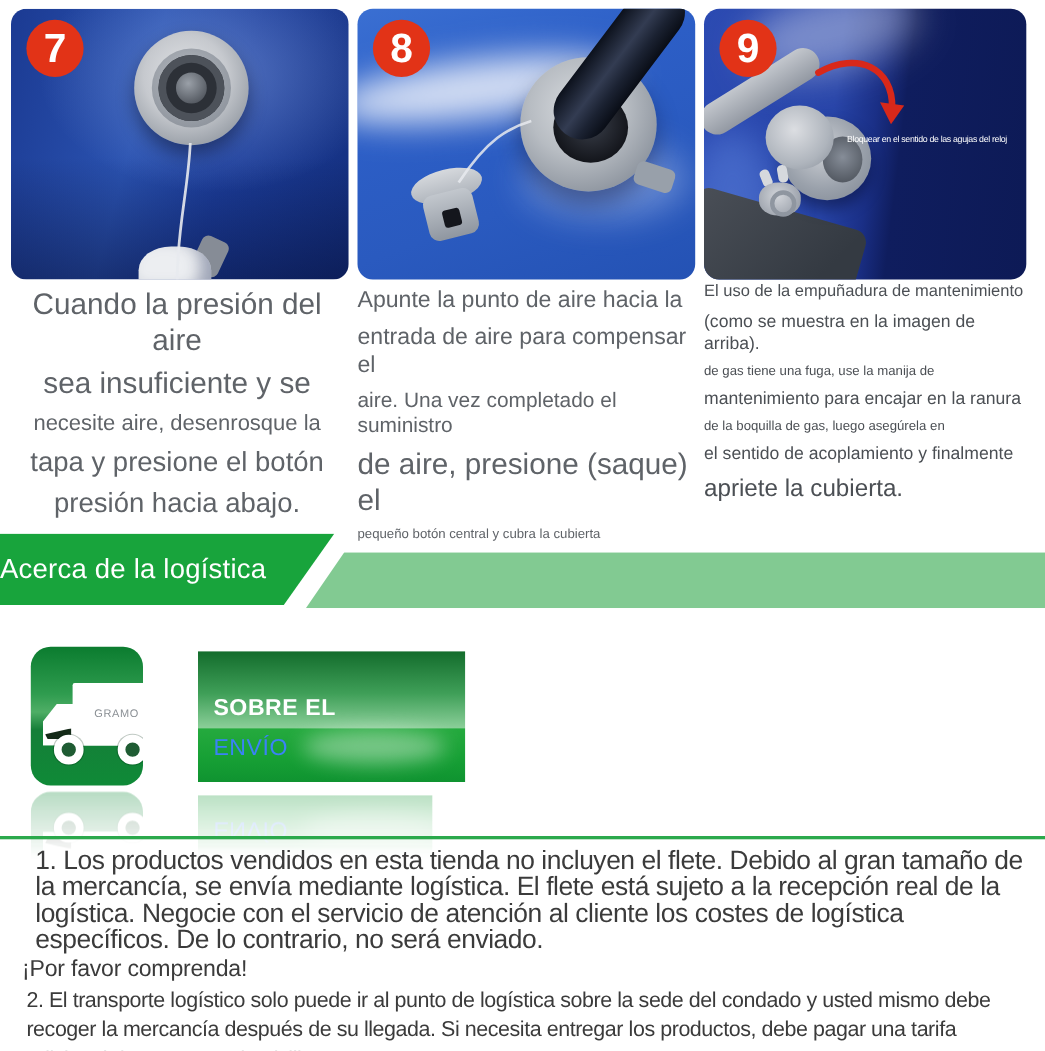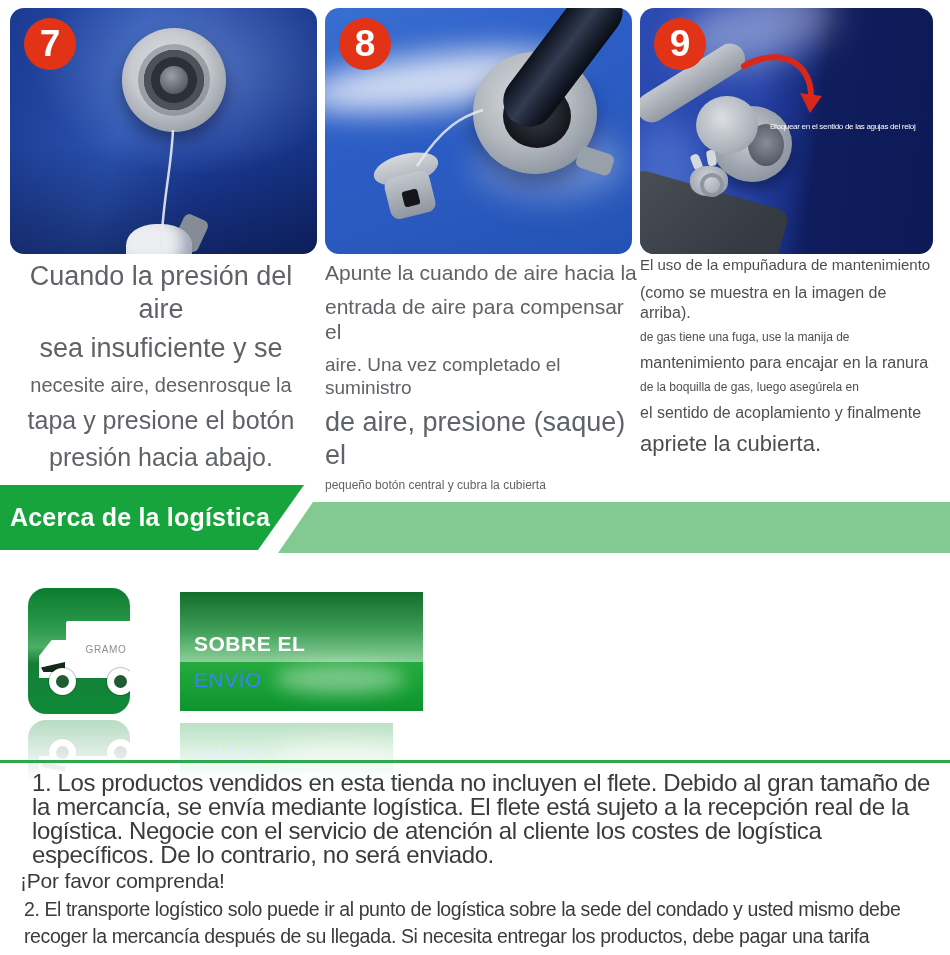--- a/index.html
+++ b/index.html
@@ -104,21 +104,21 @@
   .f22{font-size:22px;margin-bottom:0;}
   .f23{font-size:27px;margin-bottom:6px;}
   .f25{font-size:25px;margin-bottom:6px;}
   .f27{font-size:27px;margin-bottom:8px;}
 
   
   .banner{position:absolute;left:0;top:485px;width:950px;height:68px;}
   .banner-dark{position:absolute;left:0;top:0;width:950px;height:65px;background:#18a43c;
     clip-path:polygon(0 0,304px 0,258px 100%,0 100%);
     display:flex;align-items:center;}
-  .banner-title{color:#fff;font-weight:bold;font-size:25px;padding-left:10px;letter-spacing:.2px;}
+  .banner-title{color:#fff;font-weight:normal;font-size:25px;letter-spacing:.2px;}
   .banner-light{position:absolute;left:0;top:17px;width:950px;height:51px;background:#82ca92;
     clip-path:polygon(313px 0,950px 0,950px 100%,278px 100%);}
 
   
   .shiprow{position:absolute;left:28px;top:585px;width:365px;height:130px;
     -webkit-box-reflect:below 4px linear-gradient(to bottom,rgba(0,0,0,0) 52%,rgba(0,0,0,.30) 100%);}
   .trucktile{position:absolute;left:0;top:3px;width:102px;height:126px;border-radius:18px;
     overflow:hidden;background:linear-gradient(180deg,#0b7c2f 0%,#2f9c4f 34%,#4fae66 47%,#157e38 60%,#0f8a37 100%);}
   .tbox{position:absolute;left:38px;top:33px;width:80px;height:57px;background:#fff;border-radius:2px;
     display:flex;align-items:center;justify-content:center;}
@@ -207,21 +207,21 @@
 
   <div class="caption cap1">
     <div class="f23">Cuando la presión del aire</div>
     <div class="f27">sea insuficiente y se</div>
     <div class="f20">necesite aire, desenrosque la</div>
     <div class="f25">tapa y presione el botón</div>
     <div class="f25">presión hacia abajo.</div>
   </div>
 
   <div class="caption cap2">
-    <div class="f21">Apunte la cuando de aire hacia la</div>
+    <div class="f21">Apunte la punto de aire hacia la</div>
     <div class="f21">entrada de aire para compensar el</div>
     <div class="f19">aire. Una vez completado el suministro</div>
     <div class="f23">de aire, presione (saque) el</div>
     <div class="f17">pequeño botón central y cubra la cubierta</div>
     <div class="f21">exterior.</div>
   </div>
 
   <div class="caption cap3">
     <div class="f15">El uso de la empuñadura de mantenimiento</div>
     <div class="f16">(como se muestra en la imagen de arriba).</div>

